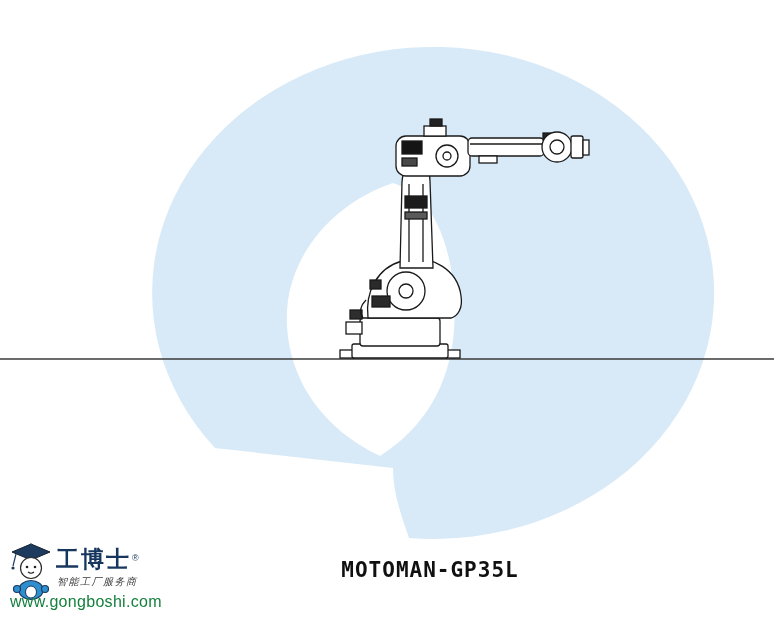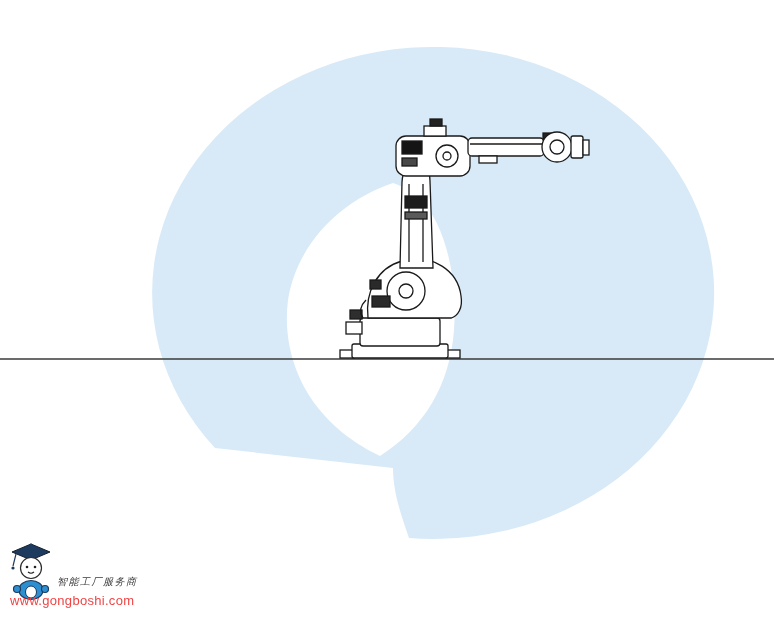--- a/index.html
+++ b/index.html
@@ -21,21 +21,21 @@
     font-size:23px;color:#17365e;letter-spacing:2px;
   }
   .logo .registered{
     font-size:9px;color:#17365e;vertical-align:super;margin-left:1px;
   }
   .logo .tagline{
     position:absolute;left:49px;top:35px;font-size:10px;color:#3a3a3a;
     letter-spacing:1.5px;white-space:nowrap;font-style:italic;
   }
   .logo .website{
-    position:absolute;left:2px;top:53px;font-size:13px;color:#ef4444;
+    position:absolute;left:2px;top:53px;font-size:16px;color:#15803d;
     letter-spacing:0.3px;white-space:nowrap;
   }
 </style>
 </head>
 <body>
 
 <div class="screen">
 
   <svg class="diagram-svg" width="774" height="621" viewBox="0 0 774 621">
 
@@ -94,37 +94,41 @@
       <g>
         <rect x="543" y="133" width="9" height="7" fill="#222222"></rect>
         <circle cx="557" cy="147" r="15"></circle>
         <circle cx="557" cy="147" r="7"></circle>
         <rect x="571" y="136" width="12" height="22" rx="2"></rect>
         <rect x="583" y="140" width="6" height="15"></rect>
       </g>
     </g>
   </svg>
 
+  <div class="model-title">MOTOMAN-GP35L</div>
 
   <div class="logo">
 
     <svg class="mascot" width="46" height="60" viewBox="0 0 46 60">
       <line x1="8" y1="12" x2="5" y2="24" stroke="#1d3a5f" stroke-width="1.2"></line>
       <circle cx="5" cy="26" r="1.6" fill="#1d3a5f"></circle>
       <polygon points="23,2 42,10 23,18 4,10" fill="#1d3a5f" stroke="#14202e"></polygon>
       <circle cx="23" cy="3" r="1.5" fill="#1d3a5f"></circle>
       <circle cx="23" cy="26" r="10.5" fill="#ffffff" stroke="#2c2c2c" stroke-width="1.2"></circle>
       <circle cx="19" cy="25" r="1.3" fill="#222222"></circle>
       <circle cx="27" cy="25" r="1.3" fill="#222222"></circle>
       <path d="M20,30 q3,2.5 6,0" fill="none" stroke="#222222" stroke-width="1.1"></path>
       <g stroke="#1d3a5f" stroke-width="1.2" fill="#2e8fd0">
         <ellipse cx="23" cy="48" rx="12" ry="9.5"></ellipse>
         <circle cx="9" cy="47" r="3.5"></circle>
         <circle cx="37" cy="47" r="3.5"></circle>
       </g>
       <ellipse cx="23" cy="50" rx="5.5" ry="6" fill="#ffffff" stroke="#1d3a5f" stroke-width="1"></ellipse>
     </svg>
 
+    <div class="brand-row">
+      <span class="brand">工博士</span><span class="registered">®</span>
+    </div>
     <div class="tagline">智能工厂服务商</div>
     <div class="website">www.gongboshi.com</div>
   </div>
 
 </div>
 
 </body></html>

